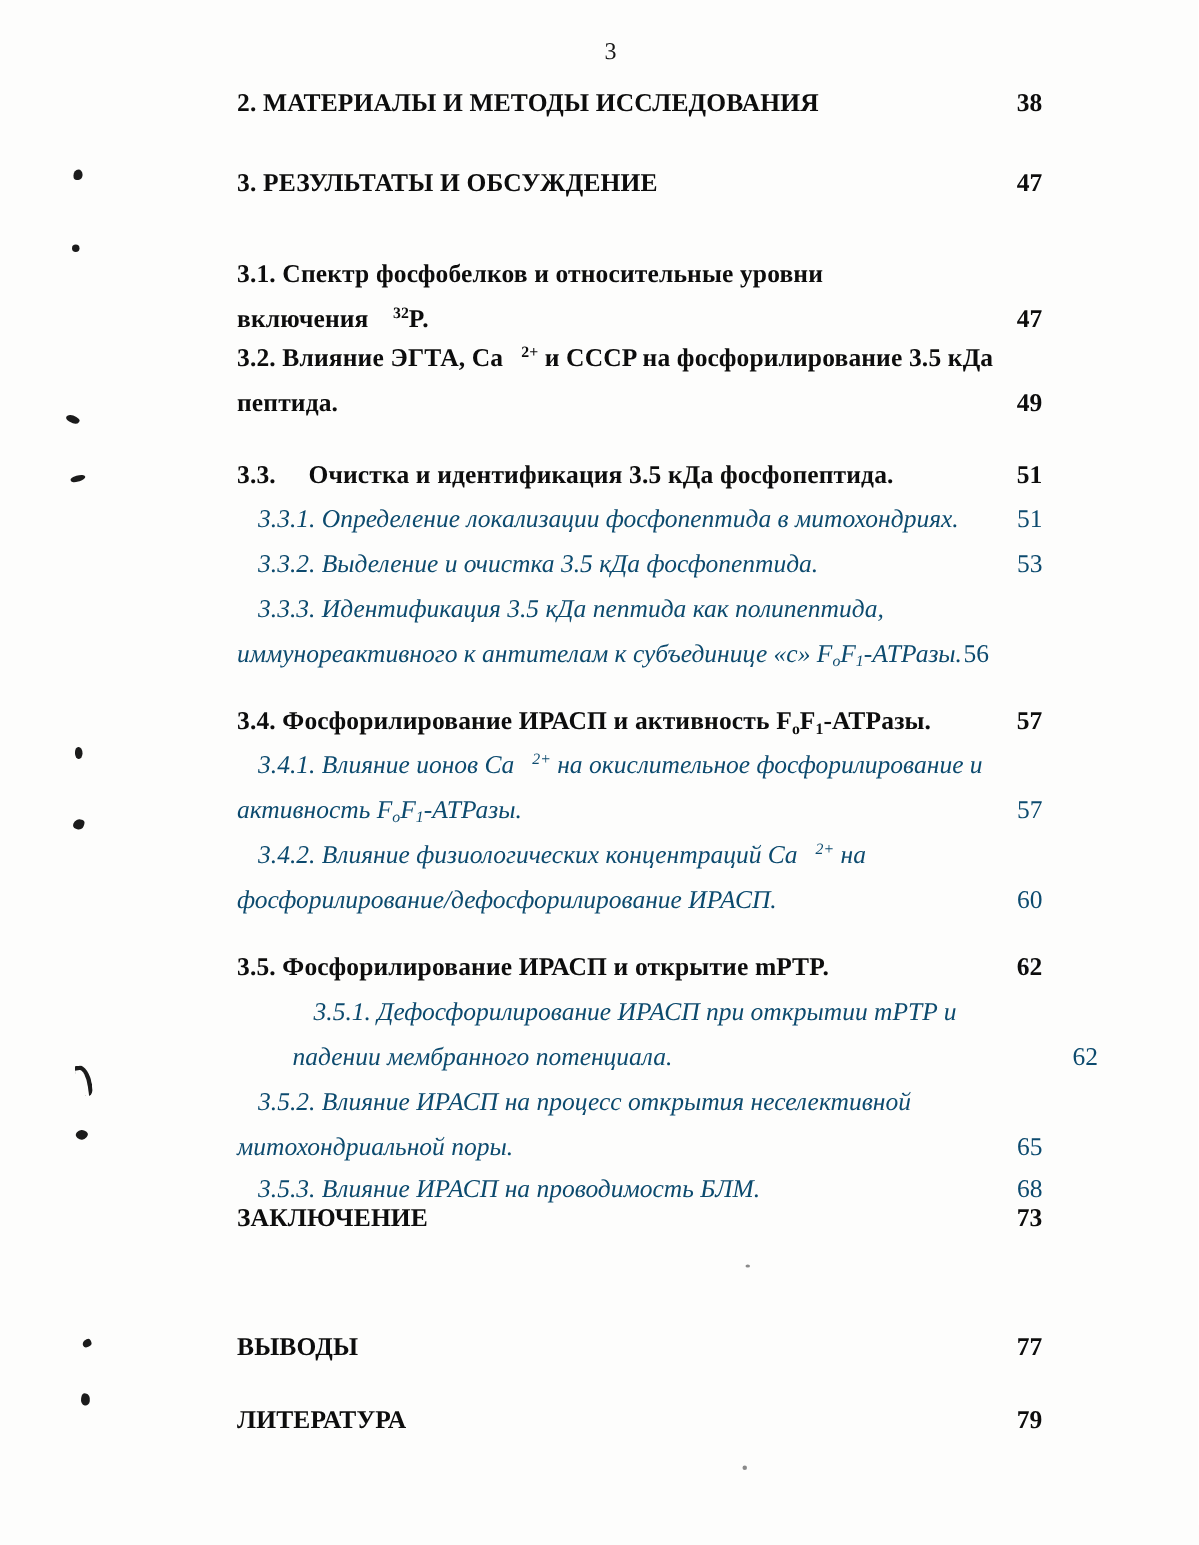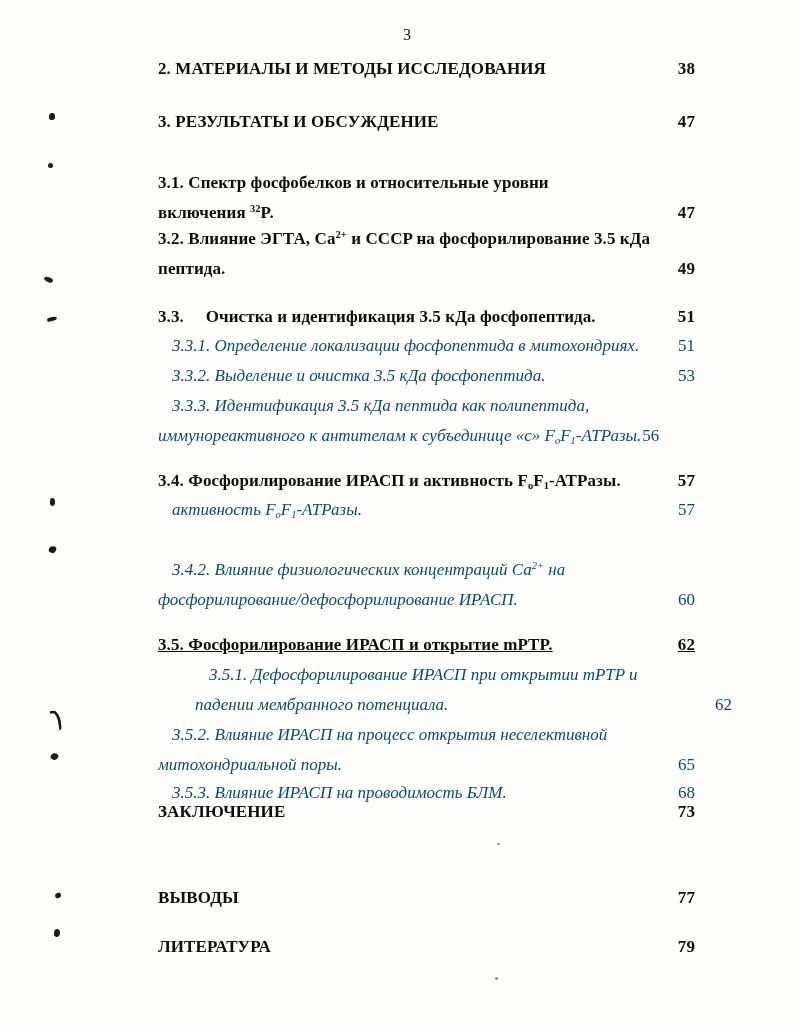--- a/index.html
+++ b/index.html
@@ -29,36 +29,36 @@
   }
   .entry.h1{font-weight:bold;font-size:17px;letter-spacing:0.1px;color:#0d0d0d;}
   .entry.sub{font-style:italic;font-size:17px;color:#0c4a6e;}
   .entry.sub .line:first-child .txt{padding-left:14px;}
   .entry.sub .pg{font-style:normal;}
   .entry .line.inline{display:block;}
   .entry .line.inline .pg{margin-left:1px;}
   .txt{text-align:left;}
   .pg{text-align:right;}
   sup,sub{font-size:62%;line-height:0;position:relative;letter-spacing:0;}
-  sup{top:-0.55em;vertical-align:baseline;}
+  sup{top:-0.55em;vertical-align:baseline;margin-left:12px;}
   sub{top:0.28em;vertical-align:baseline;}
 
   
   #toc .entry:nth-child(1){top:54px;}
   #toc .entry:nth-child(2){top:107px;}
   #toc .entry:nth-child(3){top:168px;}
   #toc .entry:nth-child(4){top:224px;}
   #toc .entry:nth-child(5){top:302px;}
   #toc .entry:nth-child(6){top:331px;}
   #toc .entry:nth-child(7){top:361px;}
   #toc .entry:nth-child(8){top:391px;}
   #toc .entry:nth-child(9){top:442px;margin-top:24px;}
   #toc .entry:nth-child(10){top:495px;}
   #toc .entry:nth-child(11){top:555px;}
-  #toc .entry:nth-child(12){top:630px;text-decoration:underline;}
+  #toc .entry:nth-child(12){top:630px;}
   #toc .entry:nth-child(13){top:660px;margin-left:37px;}
   #toc .entry:nth-child(14){top:720px;}
   #toc .entry:nth-child(15){top:778px;}
   #toc .entry:nth-child(16){top:797px;}
   #toc .entry:nth-child(17){top:883px;}
   #toc .entry:nth-child(18){top:932px;}
 
   
   .art{position:absolute;background:#1b1b1b;border-radius:50%;}
   .a1{left:49px;top:113px;width:6px;height:7px;border-radius:60% 50% 50% 40%;}
@@ -136,20 +136,23 @@
         <div class="line inline"><span class="txt">иммунореактивного к антителам к субъединице «с» F<sub>o</sub>F<sub>1</sub>-АТРазы.</span><span class="pg">56</span></div>
       </div>
       <div class="entry h1">
         <div class="line">
           <span class="txt">3.4. Фосфорилирование ИРАСП и активность F<sub>o</sub>F<sub>1</sub>-АТРазы.</span>
           <span class="pg">57</span>
         </div>
       </div>
       <div class="entry sub">
         <div class="line">
+          <span class="txt">3.4.1. Влияние ионов Ca<sup>2+</sup> на окислительное фосфорилирование и</span>
+        </div>
+        <div class="line">
           <span class="txt">активность F<sub>o</sub>F<sub>1</sub>-АТРазы.</span>
           <span class="pg">57</span>
         </div>
       </div>
       <div class="entry sub">
         <div class="line">
           <span class="txt">3.4.2. Влияние физиологических концентраций Ca<sup>2+</sup> на</span>
         </div>
         <div class="line">
           <span class="txt">фосфорилирование/дефосфорилирование ИРАСП.</span>

